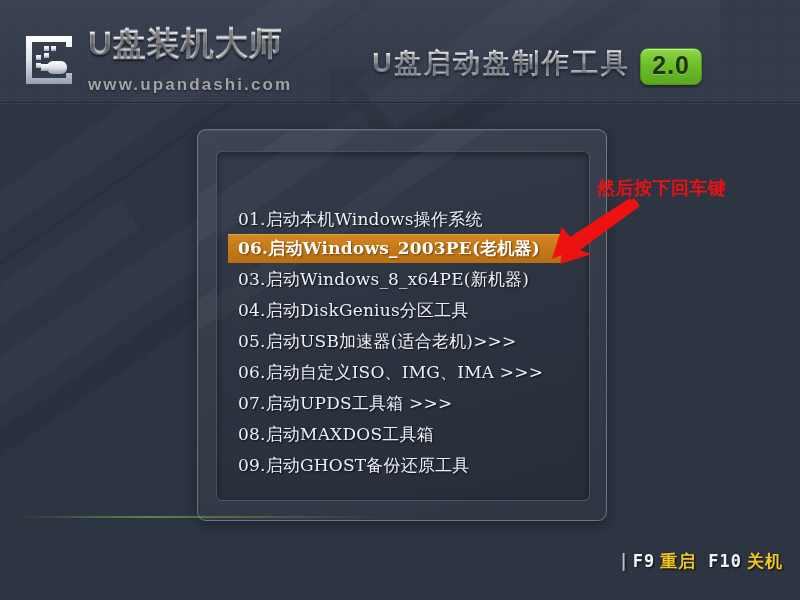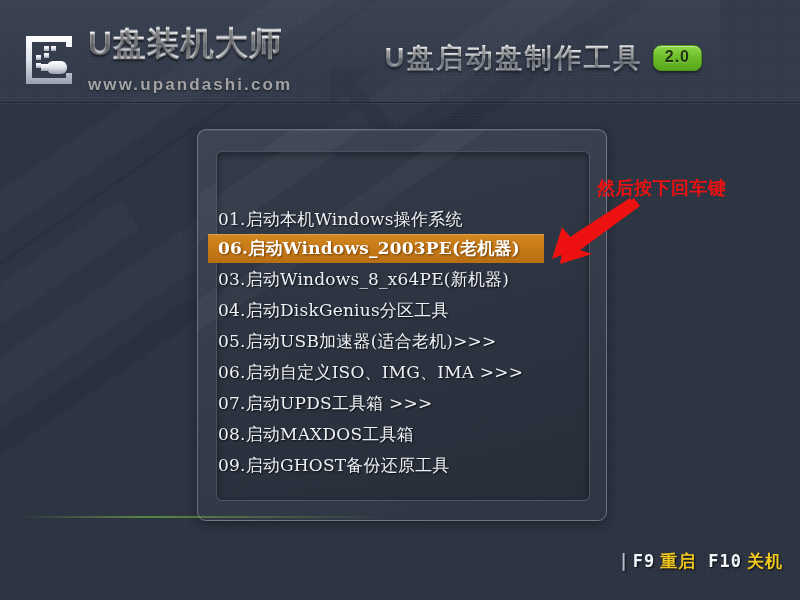--- a/index.html
+++ b/index.html
@@ -119,28 +119,29 @@
     background: linear-gradient(180deg,#ffffff 0%, #eef1f5 46%, #9fa8b6 56%, #f6f8fb 100%);
     -webkit-background-clip: text;
     background-clip: text;
     color: transparent;
     text-shadow: 0 2px 3px rgba(0,0,0,0.5);
   }
   .version-badge {
     display: inline-block;
     padding: 2px 11px 4px 11px;
     border-radius: 8px;
-    font-size: 16px;
+    font-size: 25px;
     font-weight: bold;
     letter-spacing: 1px;
     color: #20330c;
     background: linear-gradient(180deg,#8fd84a 0%, #6cbd28 48%, #5aa81d 100%);
     border: 1px solid #4e9615;
     box-shadow: inset 0 1px 0 rgba(255,255,255,0.45), 0 2px 3px rgba(0,0,0,0.45);
     text-shadow: 0 1px 0 rgba(255,255,255,0.25);
+    margin-top: 8px;
   }
 
   
   .panel-outer {
     position: absolute;
     left: 197px; top: 129px;
     width: 408px; height: 390px;
     border-radius: 9px;
     background: linear-gradient(160deg, #3d4554 0%, #353c4a 45%, #2f3643 100%);
     border: 1px solid rgba(175,185,200,0.45);
@@ -172,21 +173,21 @@
   .panel-green-edge {
     position: absolute;
     left: 18px; top: 516px;
     width: 370px; height: 2px;
     background: linear-gradient(90deg, rgba(120,190,60,0.0), rgba(130,200,70,0.55) 35%, rgba(120,190,60,0.0));
   }
 
   
   .menu {
     position: absolute;
-    left: 190px; top: 129px;
+    left: 210px; top: 129px;
     width: 408px; height: 390px;
   }
   .menu-row {
     position: absolute;
     left: 18px;
     width: 336px;
     height: 29px;
     display: flex;
     align-items: center;
     padding-left: 10px;

